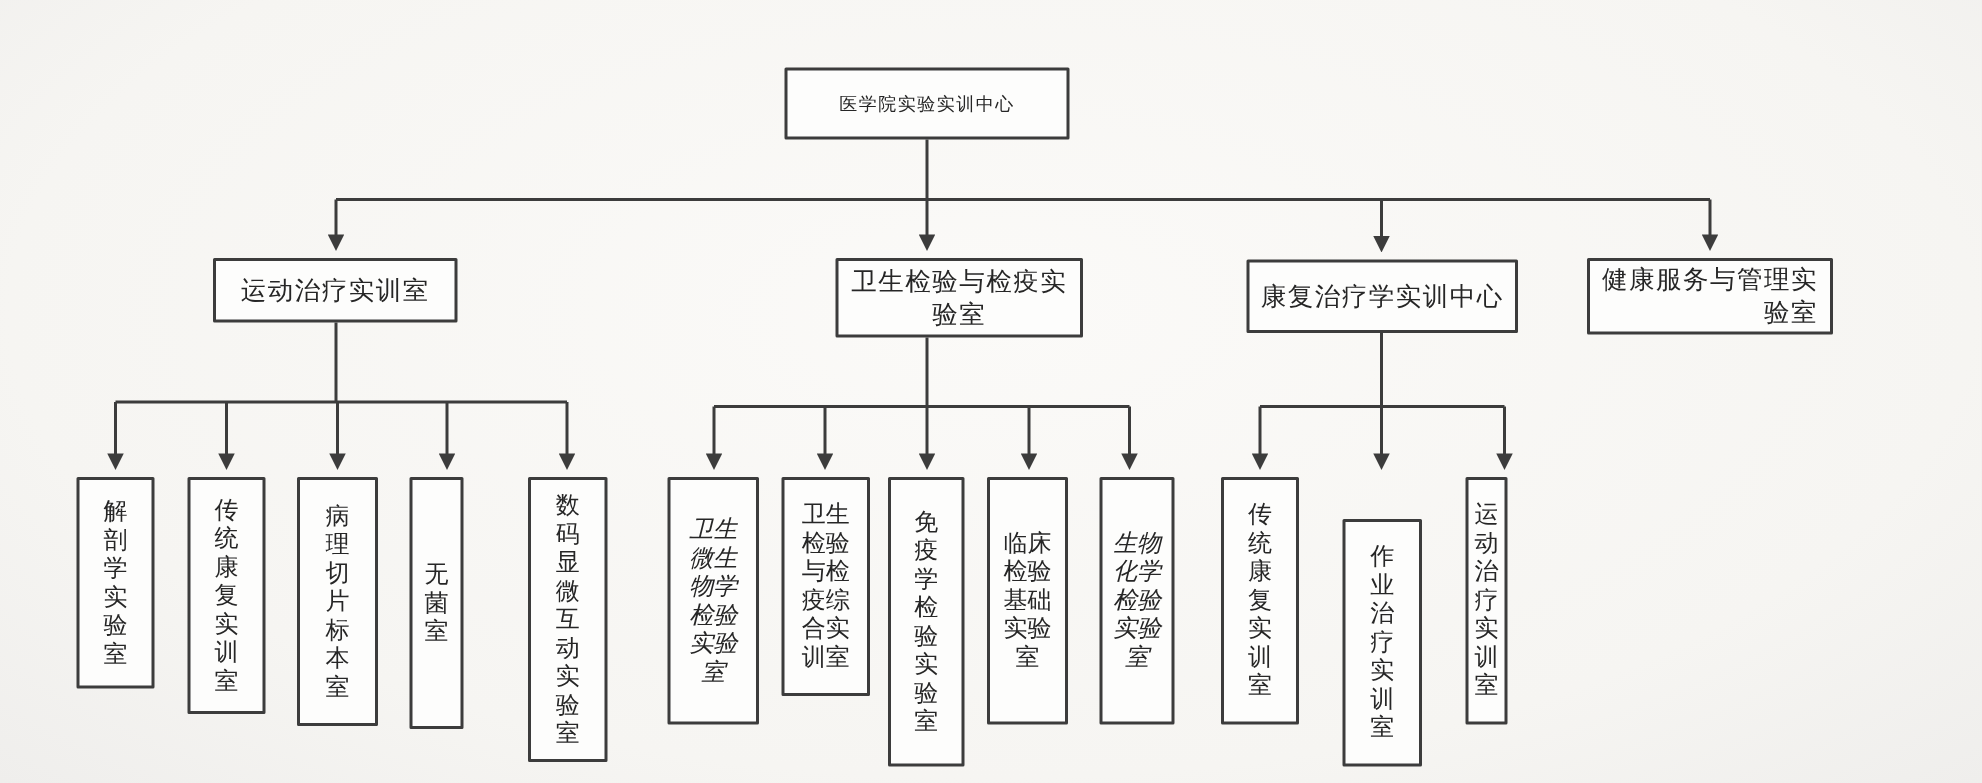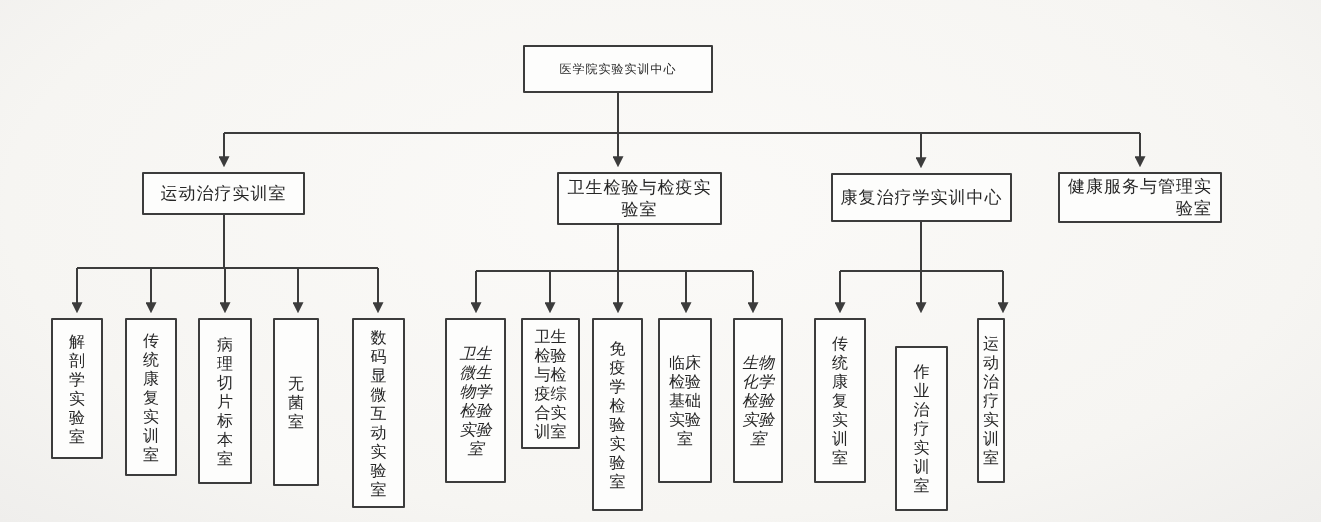--- a/index.html
+++ b/index.html
@@ -47,25 +47,25 @@
   
   .n-root{left:523px;top:45px;width:190px;height:48px;}
   .n-b0{left:142px;top:172px;width:163px;height:43px;}
   .n-b1{left:557px;top:172px;width:165px;height:53px;}
   .n-b2{left:831px;top:173px;width:181px;height:49px;}
   .n-b3{left:1058px;top:172px;width:164px;height:51px;text-align:right;}
 
   .n-g0c0{left:51px; top:318px;width:52px;height:141px;}
   .n-g0c1{left:125px;top:318px;width:52px;height:158px;}
   .n-g0c2{left:198px;top:318px;width:54px;height:166px;}
-  .n-g0c3{left:273px;top:318px;width:46px;height:168px;}
+  .n-g0c3{left:273px;top:318px;width:36px;height:168px;}
   .n-g0c4{left:352px;top:318px;width:53px;height:190px;}
 
   .n-g1c0{left:445px;top:318px;width:61px;height:165px;font-style:italic;}
-  .n-g1c1{left:521px;top:318px;width:59px;height:131px;}
+  .n-g1c1{left:521px;top:318px;width:59px;height:146px;}
   .n-g1c2{left:592px;top:318px;width:51px;height:193px;}
   .n-g1c3{left:658px;top:318px;width:54px;height:165px;}
   .n-g1c4{left:733px;top:318px;width:50px;height:165px;font-style:italic;}
 
   .n-g2c0{left:814px;top:318px;width:52px;height:165px;}
   .n-g2c1{left:895px;top:318px;width:53px;height:165px;margin-top:28px;}
   .n-g2c2{left:977px;top:318px;width:28px;height:165px;}
 </style>
 </head>
 <body>

